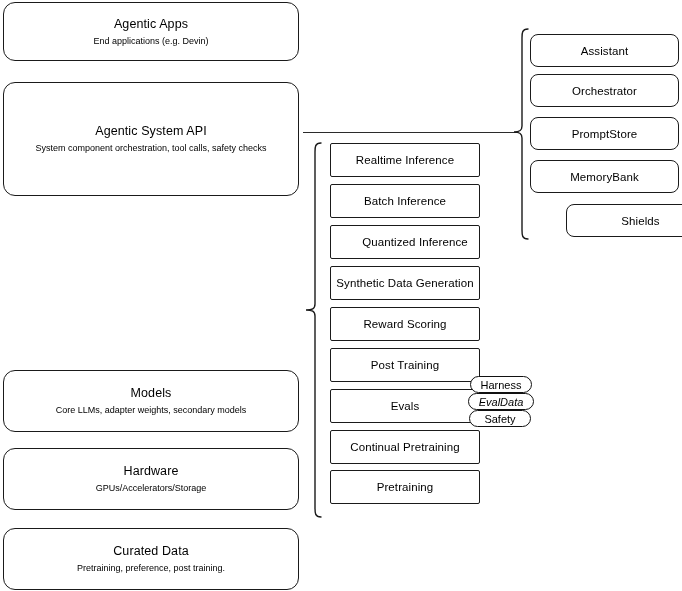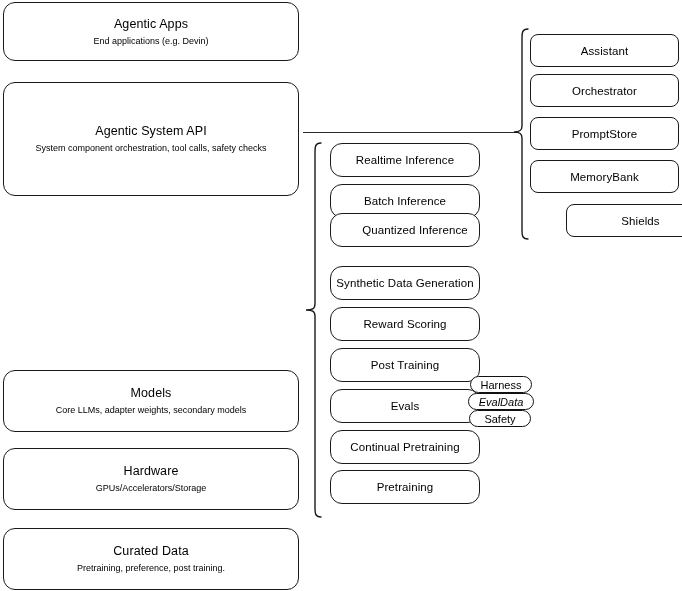--- a/index.html
+++ b/index.html
@@ -48,21 +48,21 @@
   }
 
   
   .layer-box { left: 3px; width: 296px; }
 
   
   .mid-box {
     left: 330px;
     width: 150px;
     height: 34px;
-    border-radius: 12px;
+    border-radius: 2px;
     border-width: 1.2px;
   }
   .mid-box .title { font-size: 11.5px; }
 
   
   .right-box {
     left: 530px;
     width: 149px;
     height: 33px;
     border-radius: 8px;
@@ -160,21 +160,21 @@
       <path d="M17 1 C 11 1, 11 5, 11 10 L 11 162 C 11 167, 8 168, 2 168 C 8 168, 11 169, 11 174 L 11 366 C 11 371, 11 375, 17 375" stroke="#1a1a1a" stroke-width="1.4" fill="none" stroke-linecap="round"></path>
     </svg>
   </div>
 
   <div class="box mid-box" style="top:143px;">
     <div class="title">Realtime Inference</div>
   </div>
   <div class="box mid-box" style="top:184px;">
     <div class="title">Batch Inference</div>
   </div>
-  <div class="box mid-box" style="top:213px;padding-left:20px;">
+  <div class="box mid-box" style="top:225px;padding-left:20px;">
     <div class="title">Quantized Inference</div>
   </div>
   <div class="box mid-box" style="top:266px;">
     <div class="title">Synthetic Data Generation</div>
   </div>
   <div class="box mid-box" style="top:307px;">
     <div class="title">Reward Scoring</div>
   </div>
   <div class="box mid-box" style="top:348px;">
     <div class="title">Post Training</div>

